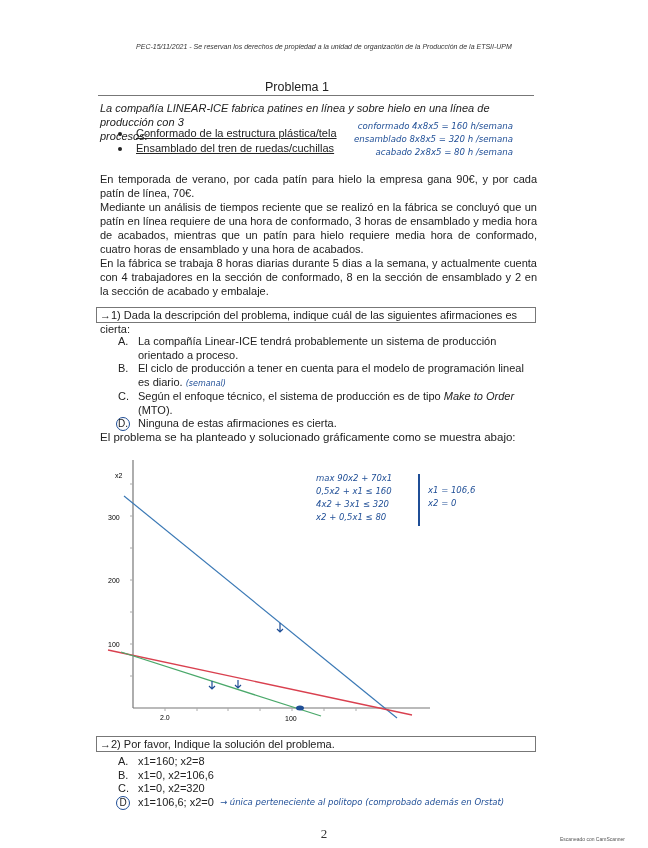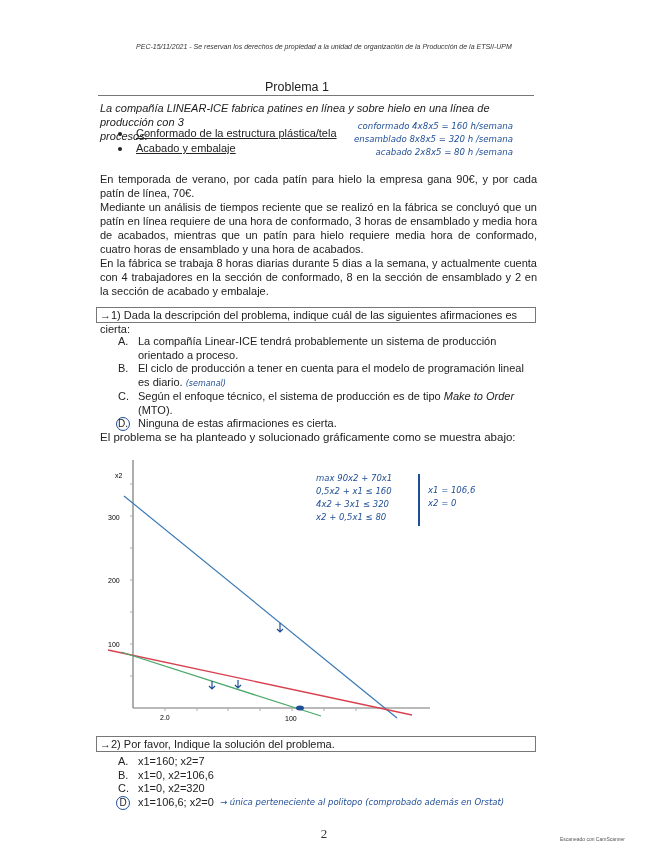--- a/index.html
+++ b/index.html
@@ -41,21 +41,21 @@
   <div>procesos:</div>
 </div>
 
 <div class="abs bullets" style="top:126px;">
   <div class="b">
       <span class="dot"></span>
       <span>Conformado de la estructura plástica/tela</span>
     </div>
   <div class="b">
       <span class="dot"></span>
-      <span>Acabado y embalaje</span>
+      <span>Ensamblado del tren de ruedas/cuchillas</span>
     </div>
 </div>
 
 <div class="abs notes hand">
   <div>conformado   4x8x5 = 160 h/semana</div>
   <div>ensamblado   8x8x5 = 320 h /semana</div>
   <div>acabado   2x8x5 = 80 h /semana</div>
 </div>
 
 <div class="abs para justify" style="top:172px;">En temporada de verano, por cada patín para hielo la empresa gana 90€, y por cada patín de línea, 70€.</div>
@@ -136,21 +136,21 @@
 <div class="abs formulas hand" style="left:428px; top:484px;">
   <div>x1 = 106,6</div>
   <div>x2 = 0</div>
 </div>
 
 <div class="abs qbox" style="top:736px;">→2) Por favor, Indique la solución del problema.</div>
 
 <div class="abs opts" style="top:755px;">
   <div class="opt">
       <span class="letter">A.</span>
-      <span>x1=160; x2=7</span>
+      <span>x1=160; x2=8</span>
     </div>
   <div class="opt" style="margin-left:0;">
       <span class="letter">B.</span>
       <span>x1=0, x2=106,6</span>
     </div>
   <div class="opt">
       <span class="letter">C.</span>
       <span>x1=0, x2=320</span>
     </div>
   <div class="opt"><span class="letter"><span class="circled">D</span></span><span>x1=106,6; x2=0</span>&nbsp;&nbsp;<span class="hand solution-note">→  única perteneciente al politopo (comprobado además en Orstat)</span></div>

